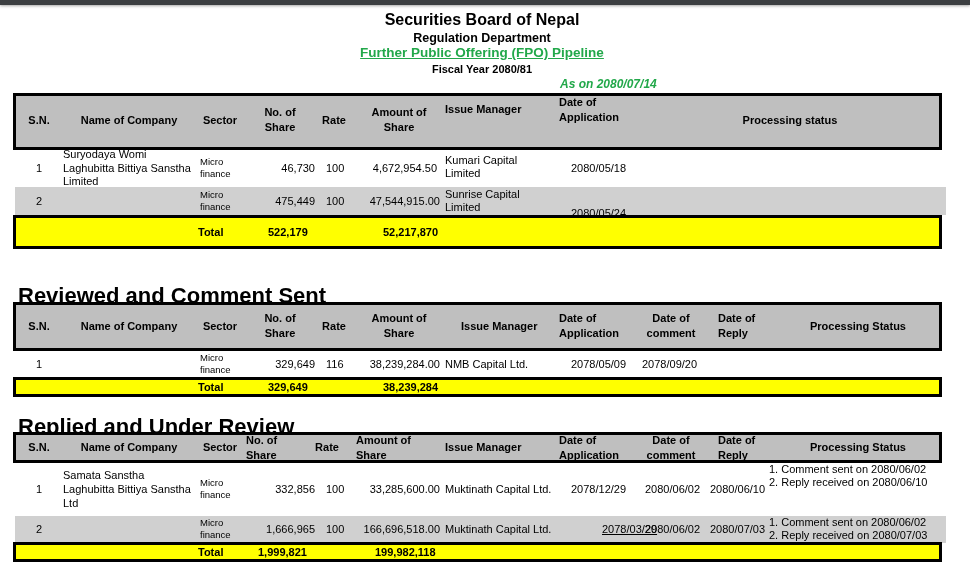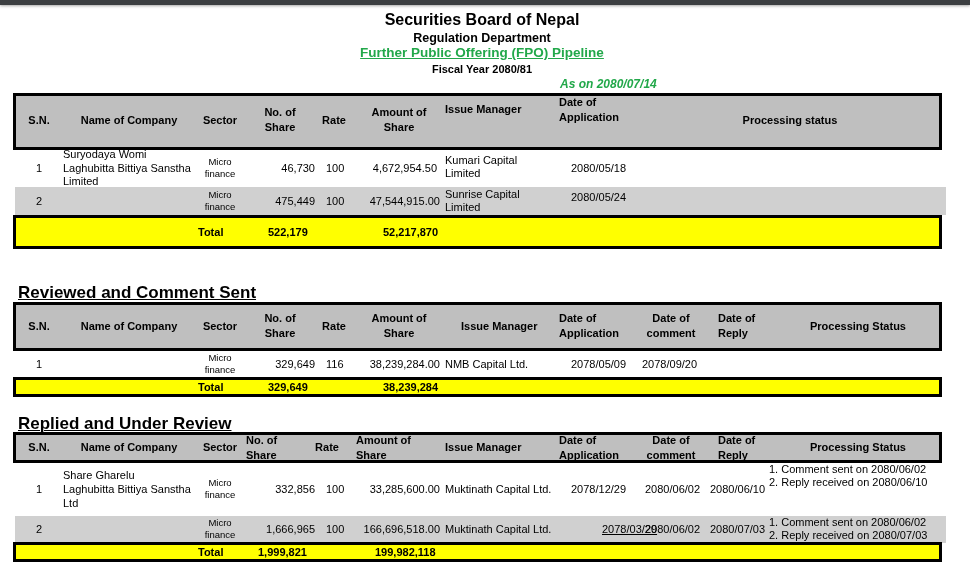--- a/index.html
+++ b/index.html
@@ -10,33 +10,33 @@
     color: #000;
   }
   .topbar { position: absolute; left: 0; top: 0; width: 970px; height: 5px; background: #3c3f42; box-shadow: 0 1px 3px rgba(0,0,0,0.35); }
   .hdr { position: absolute; left: 0; width: 964px; text-align: center; font-weight: bold; white-space: nowrap; }
   .h-org { top: 11px; font-size: 16px; }
   .h-dept { top: 31px; font-size: 12.5px; }
   .h-title { top: 45px; font-size: 13.5px; color: #22a84a; text-decoration: underline; }
   .h-fy { top: 63px; font-size: 11px; }
   .h-ason { position: absolute; left: 560px; top: 77px; font-size: 12px; font-weight: bold; font-style: italic; color: #22a84a; }
 
-  .sec-title { position: absolute; left: 18px; font-size: 17px; font-weight: bold; text-decoration: underline; text-decoration-thickness: 1px; white-space: nowrap; }
+  .sec-title { position: absolute; left: 18px; font-size: 22px; font-weight: bold; text-decoration: underline; text-decoration-thickness: 1px; white-space: nowrap; }
 
   .box { position: absolute; left: 13px; width: 929px; box-sizing: border-box; border: 3px solid #000; }
   .headbox { background: #bfbfbf; }
   .totalbox { background: #ffff00; }
   .row { position: absolute; left: 15px; width: 931px; }
   .row.alt { background: #d0d0d0; }
 
   .c { position: absolute; font-size: 11px; line-height: 13px; white-space: nowrap; }
   .hd { font-weight: bold; font-size: 11px; line-height: 15px; }
   .ctr { text-align: center; }
   .rt { text-align: right; }
-  .sector { font-size: 9.5px; line-height: 12px; text-align: center; }
+  .sector { font-size: 9.5px; line-height: 12px; text-align: left; }
   .tot { font-weight: bold; font-size: 11px; }
 </style>
 </head>
 <body>
 
 <div class="topbar"></div>
 
 <div class="hdr h-org">Securities Board of Nepal</div>
 <div class="hdr h-dept">Regulation Department</div>
 <div class="hdr h-title">Further Public Offering (FPO) Pipeline</div>
@@ -91,21 +91,21 @@
       <div>Micro</div>
       <div>finance</div>
     </div>
     <div class="c rt" style="left:240px;top:8px;width:60px;">475,449</div>
     <div class="c" style="left:311px;top:8px;">100</div>
     <div class="c rt" style="left:340px;top:8px;width:85px;">47,544,915.00</div>
     <div class="c" style="left:430px;top:1px;">
       <div>Sunrise Capital</div>
       <div>Limited</div>
     </div>
-    <div class="c" style="left:556px;top:4px;text-align:center;">2080/05/24</div>
+    <div class="c" style="left:556px;top:20px;text-align:center;">2080/05/24</div>
   </div>
 
   <div class="box totalbox" style="top:215px;height:34px;"></div>
   <div class="c tot" style="left:198px;top:226px;">Total</div>
   <div class="c tot" style="left:268px;top:226px;">522,179</div>
   <div class="c tot" style="left:383px;top:226px;text-align:right;">52,217,870</div>
 </div>
 
 <div class="sec-title" style="top:283px;">Reviewed and Comment Sent</div>
 <div>
@@ -183,21 +183,21 @@
   </div>
   <div class="c hd" style="left:718px;top:433px;">
     <div>Date of</div>
     <div>Reply</div>
   </div>
   <div class="c hd ctr" style="left:768px;top:440px;width:180px;">Processing Status</div>
 
   <div class="row" style="top:463px;height:53px;">
     <div class="c ctr" style="left:5px;top:20px;width:38px;">1</div>
     <div class="c" style="left:48px;top:5px;line-height:14px;">
-      <div>Share Gharelu</div>
+      <div>Samata Sanstha</div>
       <div>Laghubitta Bittiya Sanstha</div>
       <div>Ltd</div>
     </div>
     <div class="c sector" style="left:185px;top:14px;width:40px;">
       <div>Micro</div>
       <div>finance</div>
     </div>
     <div class="c rt" style="left:240px;top:20px;width:60px;">332,856</div>
     <div class="c" style="left:311px;top:20px;">100</div>
     <div class="c rt" style="left:340px;top:20px;width:85px;">33,285,600.00</div>

